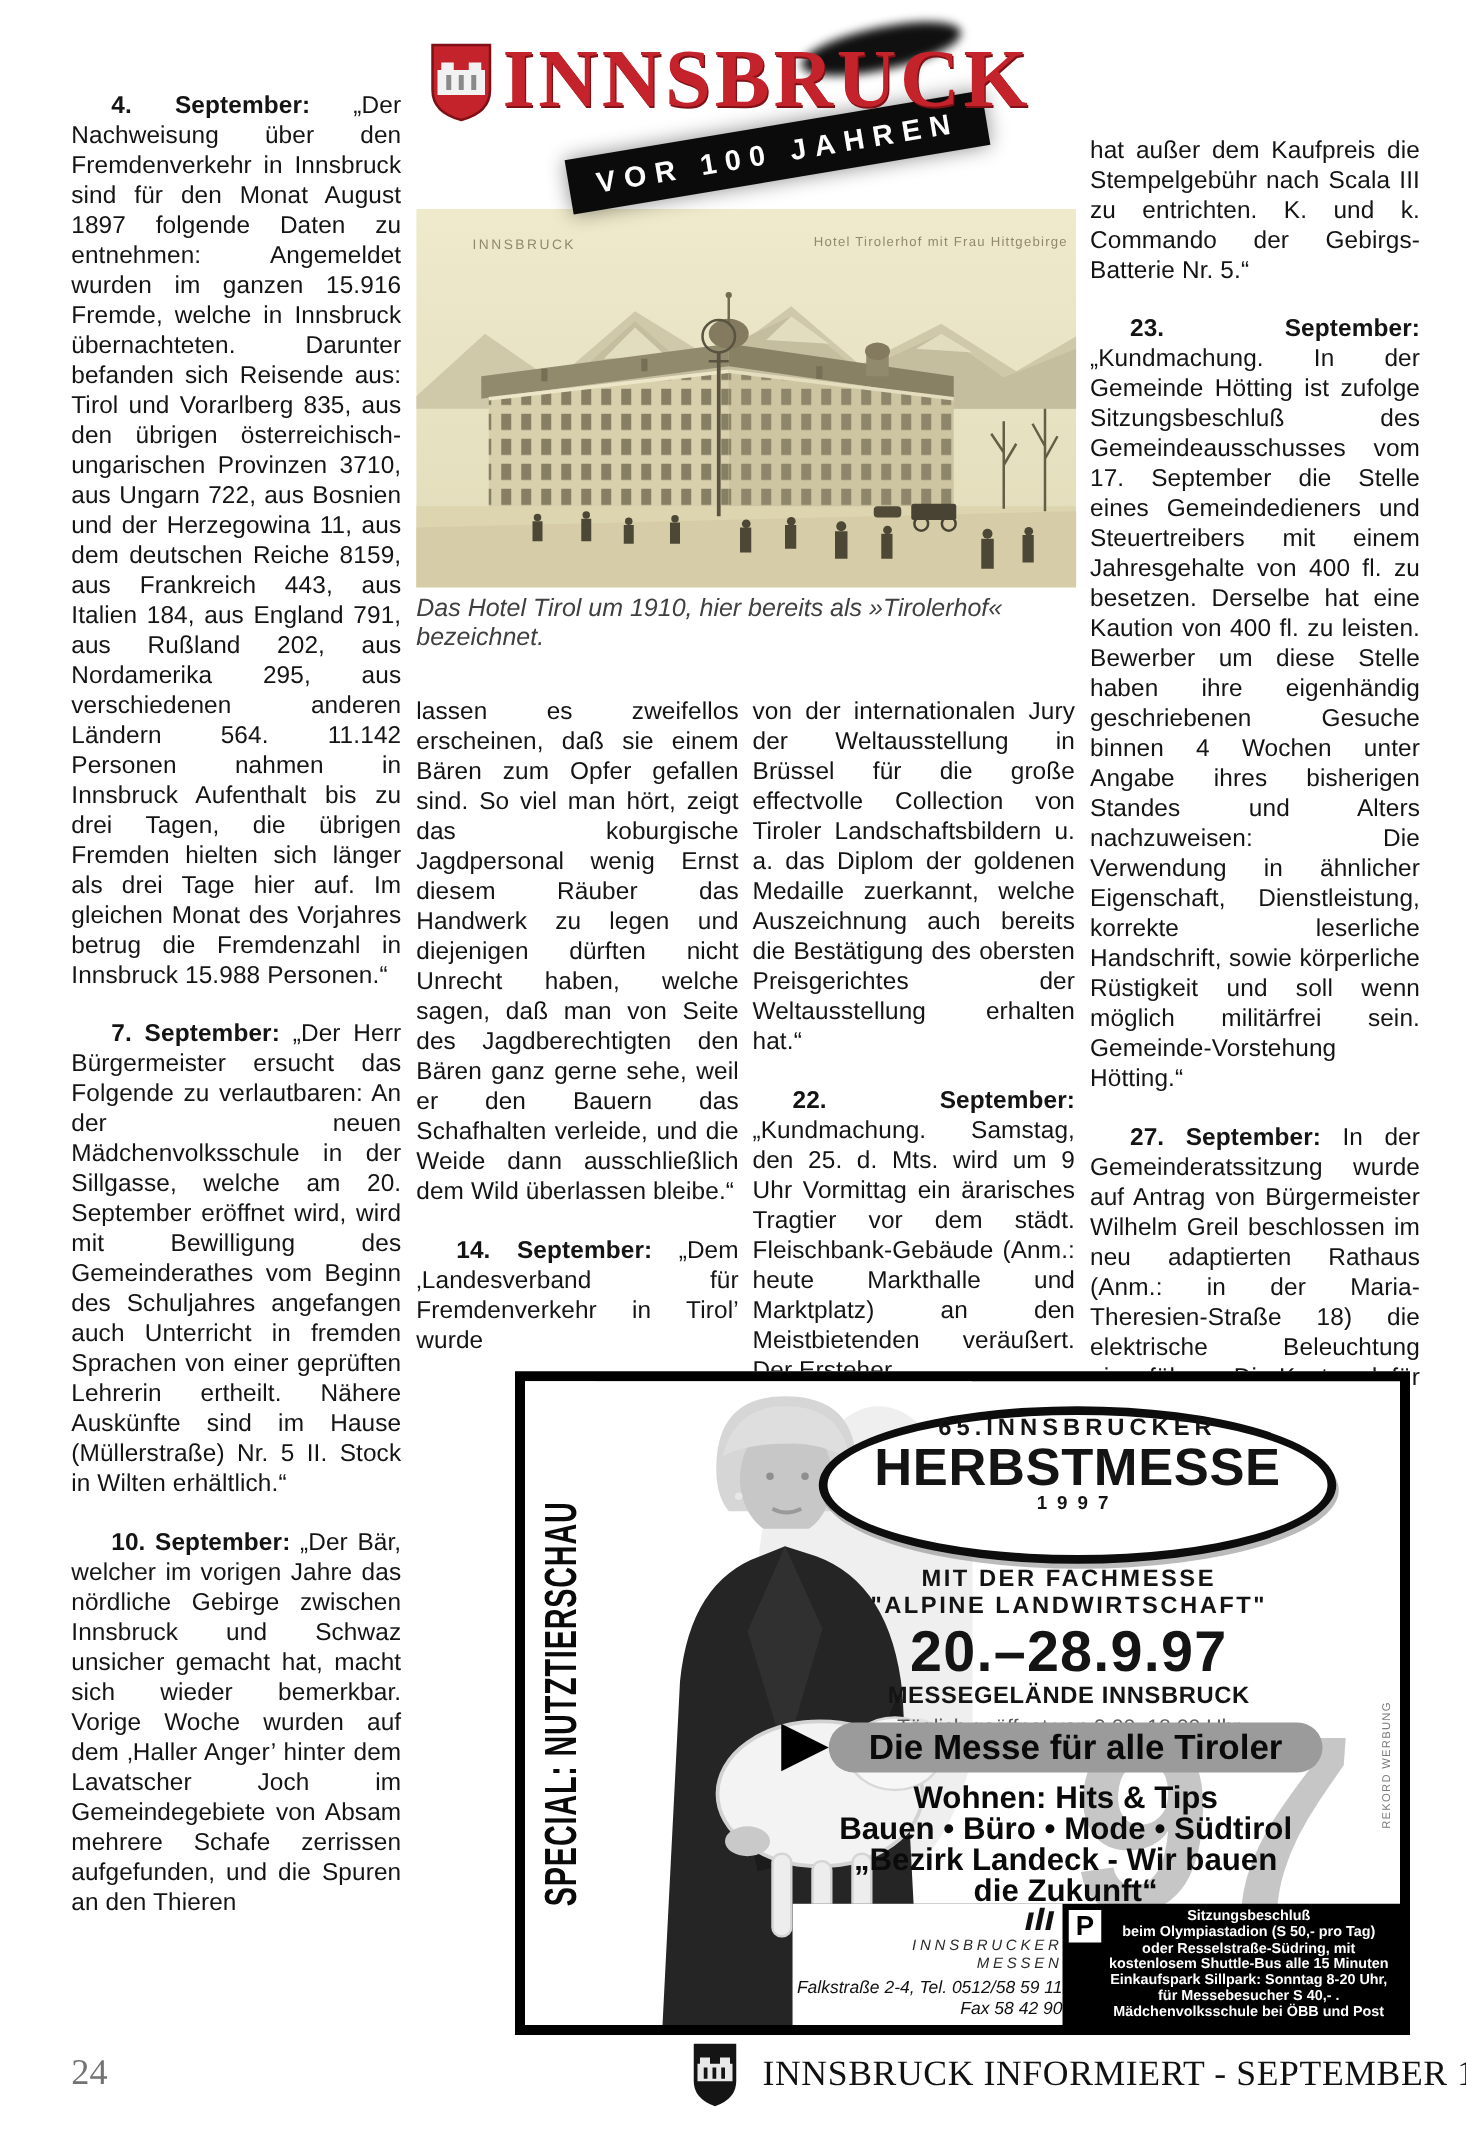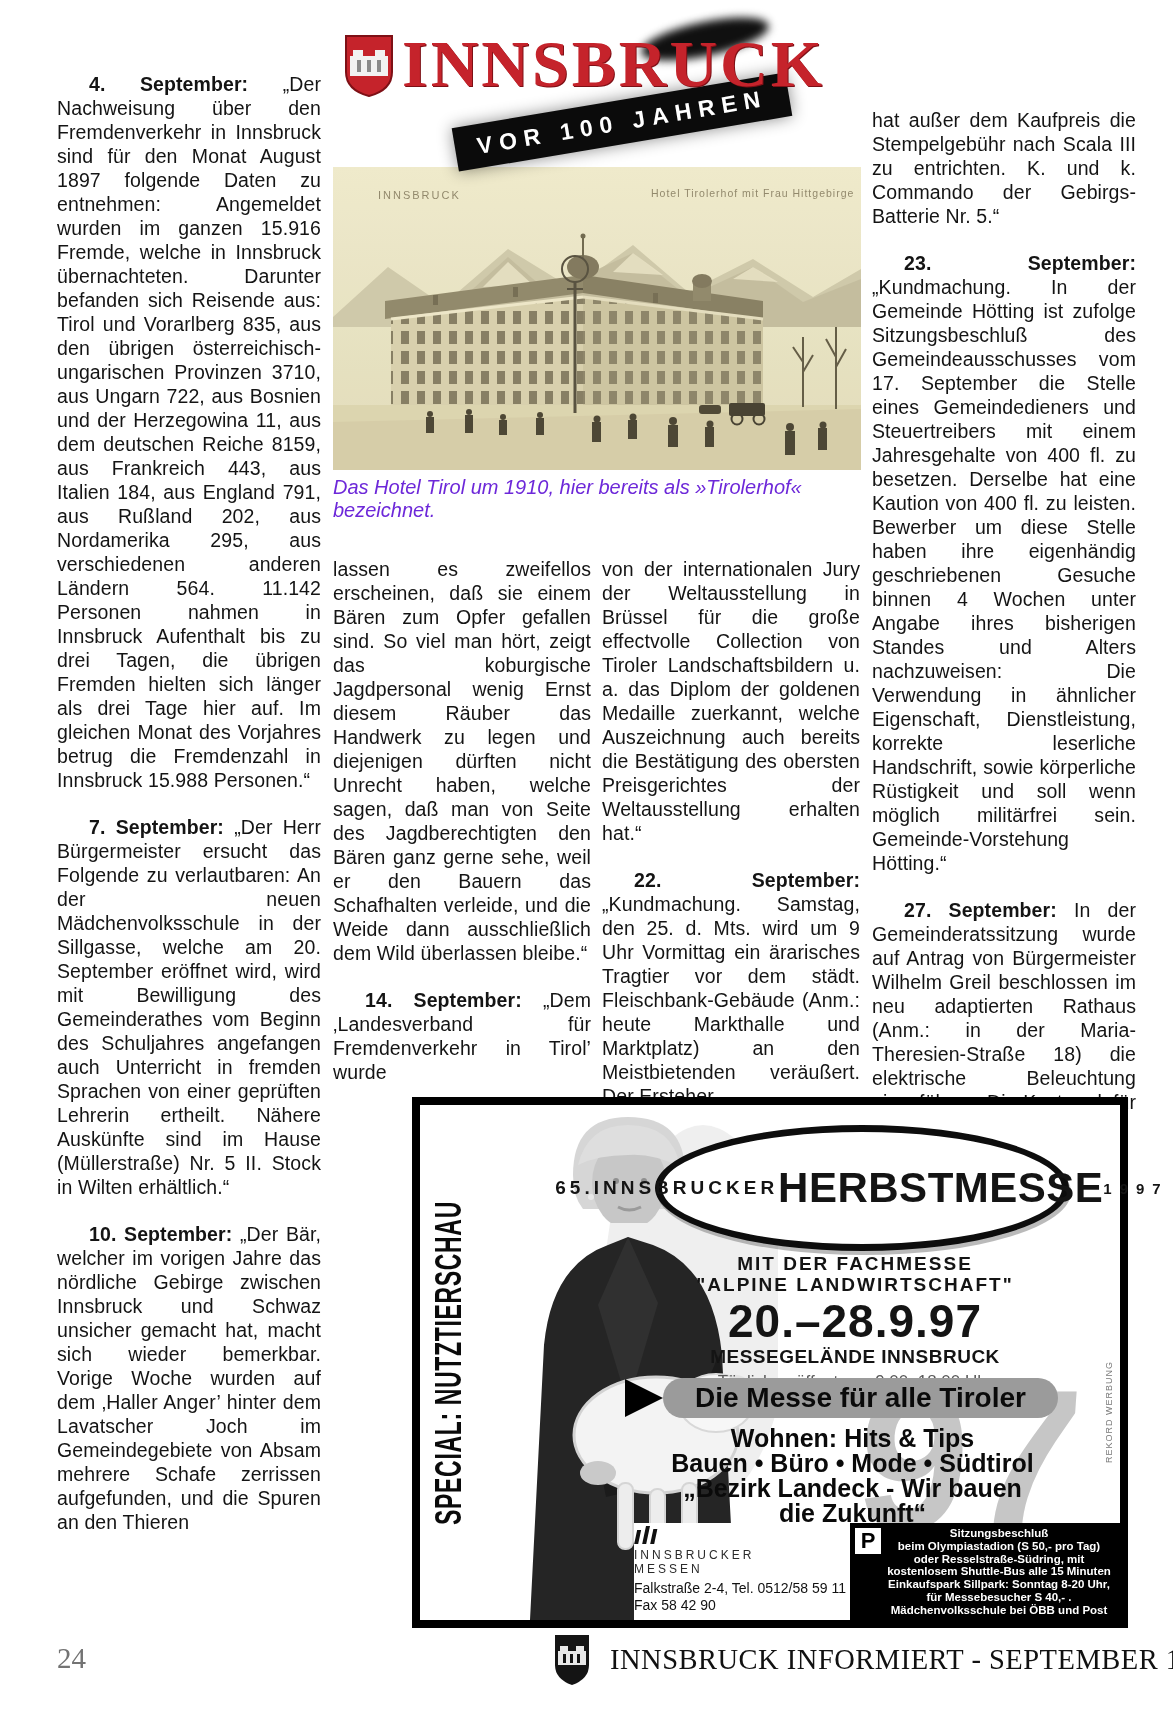--- a/index.html
+++ b/index.html
@@ -26,32 +26,32 @@
     letter-spacing:3px;color:#c5232b;text-shadow:1px 1px 0 #7e1016;white-space:nowrap;}
   #mast-smudge{position:absolute;left:302px;top:2px;width:130px;height:34px;background:#101010;
     border-radius:50%;transform:rotate(-12deg);filter:blur(4px);z-index:1;}
   #mast-banner{position:absolute;left:115px;top:80px;width:338px;height:44px;background:#0b0b0b;
     transform:rotate(-9.5deg);z-index:2;display:flex;align-items:center;justify-content:center;
     color:#fff;font-weight:bold;font-size:23px;letter-spacing:7px;white-space:nowrap;
     box-shadow:0 0 16px rgba(0,0,0,0.45);}
   
   #photo{position:absolute;left:333px;top:167px;width:528px;height:303px;}
   #photo-caption{position:absolute;left:333px;top:476px;width:528px;
-    font-style:italic;font-size:20px;color:#6d28d9;}
+    font-style:italic;font-size:20px;color:#404040;}
   
   #ad{position:absolute;left:412px;top:1097px;width:700px;height:515px;
       border:8px solid #000;background:#fff;}
   #ad-vertical{position:absolute;left:0;top:0;width:58px;height:515px;display:flex;
       align-items:center;justify-content:center;z-index:3;background:#fff;}
   #ad-vertical span{writing-mode:vertical-rl;transform:rotate(180deg) scaleY(0.64);
       font-weight:800;font-size:36px;white-space:nowrap;letter-spacing:1px;color:#0a0a0a;}
   #ad-woman{position:absolute;left:58px;top:0;width:300px;height:515px;z-index:2;}
   #ad-ellipse{position:absolute;left:235px;top:20px;width:400px;height:112px;background:#fff;
-      border:7px solid #0d0d0d;border-radius:50%;z-index:4;display:flex;flex-direction:row;
-      align-items:center;justify-content:center;box-shadow:2px 4px 0 rgba(130,130,130,0.55);}
+      border:7px solid #0d0d0d;border-radius:50%;z-index:4;display:flex;flex-direction:column;
+      align-items:center;box-shadow:2px 4px 0 rgba(130,130,130,0.55);}
   .oval1{font-size:19px;font-weight:bold;letter-spacing:4px;}
   .oval2{font-size:42px;font-weight:800;line-height:0.95;letter-spacing:0.5px;}
   .oval3{font-size:15px;font-weight:bold;letter-spacing:8px;}
   #ad-center{position:absolute;left:230px;top:148px;width:410px;text-align:center;z-index:4;}
   .fach{font-size:19px;font-weight:bold;letter-spacing:2px;line-height:21px;}
   .dates{font-size:46px;font-weight:800;letter-spacing:1px;line-height:48px;margin-top:2px;}
   .venue{font-size:19px;font-weight:800;letter-spacing:0.5px;line-height:24px;}
   .hours{font-size:17px;color:#5a5a5a;margin-top:3px;}
   #ad-bar-arrow{position:absolute;left:205px;top:274px;width:0;height:0;z-index:5;
       border-top:19px solid transparent;border-bottom:19px solid transparent;
@@ -60,22 +60,22 @@
       border-radius:20px;text-align:center;line-height:40px;font-size:28px;font-weight:800;
       z-index:4;color:#0a0a0a;}
   #ad-lines{position:absolute;left:225px;top:321px;width:415px;text-align:center;
       font-weight:800;font-size:25px;line-height:25px;z-index:4;color:#0a0a0a;}
   #ad-watermark{position:absolute;left:438px;top:255px;font-size:200px;font-weight:800;
       color:#c6c6c6;line-height:1;transform:skewX(-4deg);z-index:1;}
   #ad-rekord{position:absolute;right:6px;top:256px;writing-mode:vertical-rl;
       transform:rotate(180deg);font-size:9px;color:#7a7a7a;letter-spacing:1px;z-index:5;}
   #ad-bottom{position:absolute;left:214px;top:418px;width:486px;height:97px;background:#000;
       display:flex;z-index:6;}
-  #ad-addr{background:#fff;width:216px;height:97px;text-align:left;box-sizing:border-box;
-      padding-top:3px;}
+  #ad-addr{background:#fff;width:216px;height:97px;text-align:right;box-sizing:border-box;
+      padding-top:3px;font-style:italic;}
   .messen{font-size:12px;letter-spacing:3px;color:#2a2a2a;line-height:14px;}
   .addr{font-size:14px;color:#111;line-height:17px;}
   .addr1{margin-top:4px;}
   #ad-park{flex:1;position:relative;color:#fff;box-sizing:border-box;padding:4px 2px 0 30px;}
   #park-p{position:absolute;left:5px;top:5px;width:26px;height:26px;background:#fff;color:#000;
       font-weight:800;font-size:22px;line-height:26px;text-align:center;}
   #park-lines{font-size:11.5px;font-weight:bold;line-height:12.8px;text-align:center;}
   
   #footer-num{position:absolute;left:57px;top:1642px;font-family:"Liberation Serif", serif;
       font-size:29px;color:#737373;}

